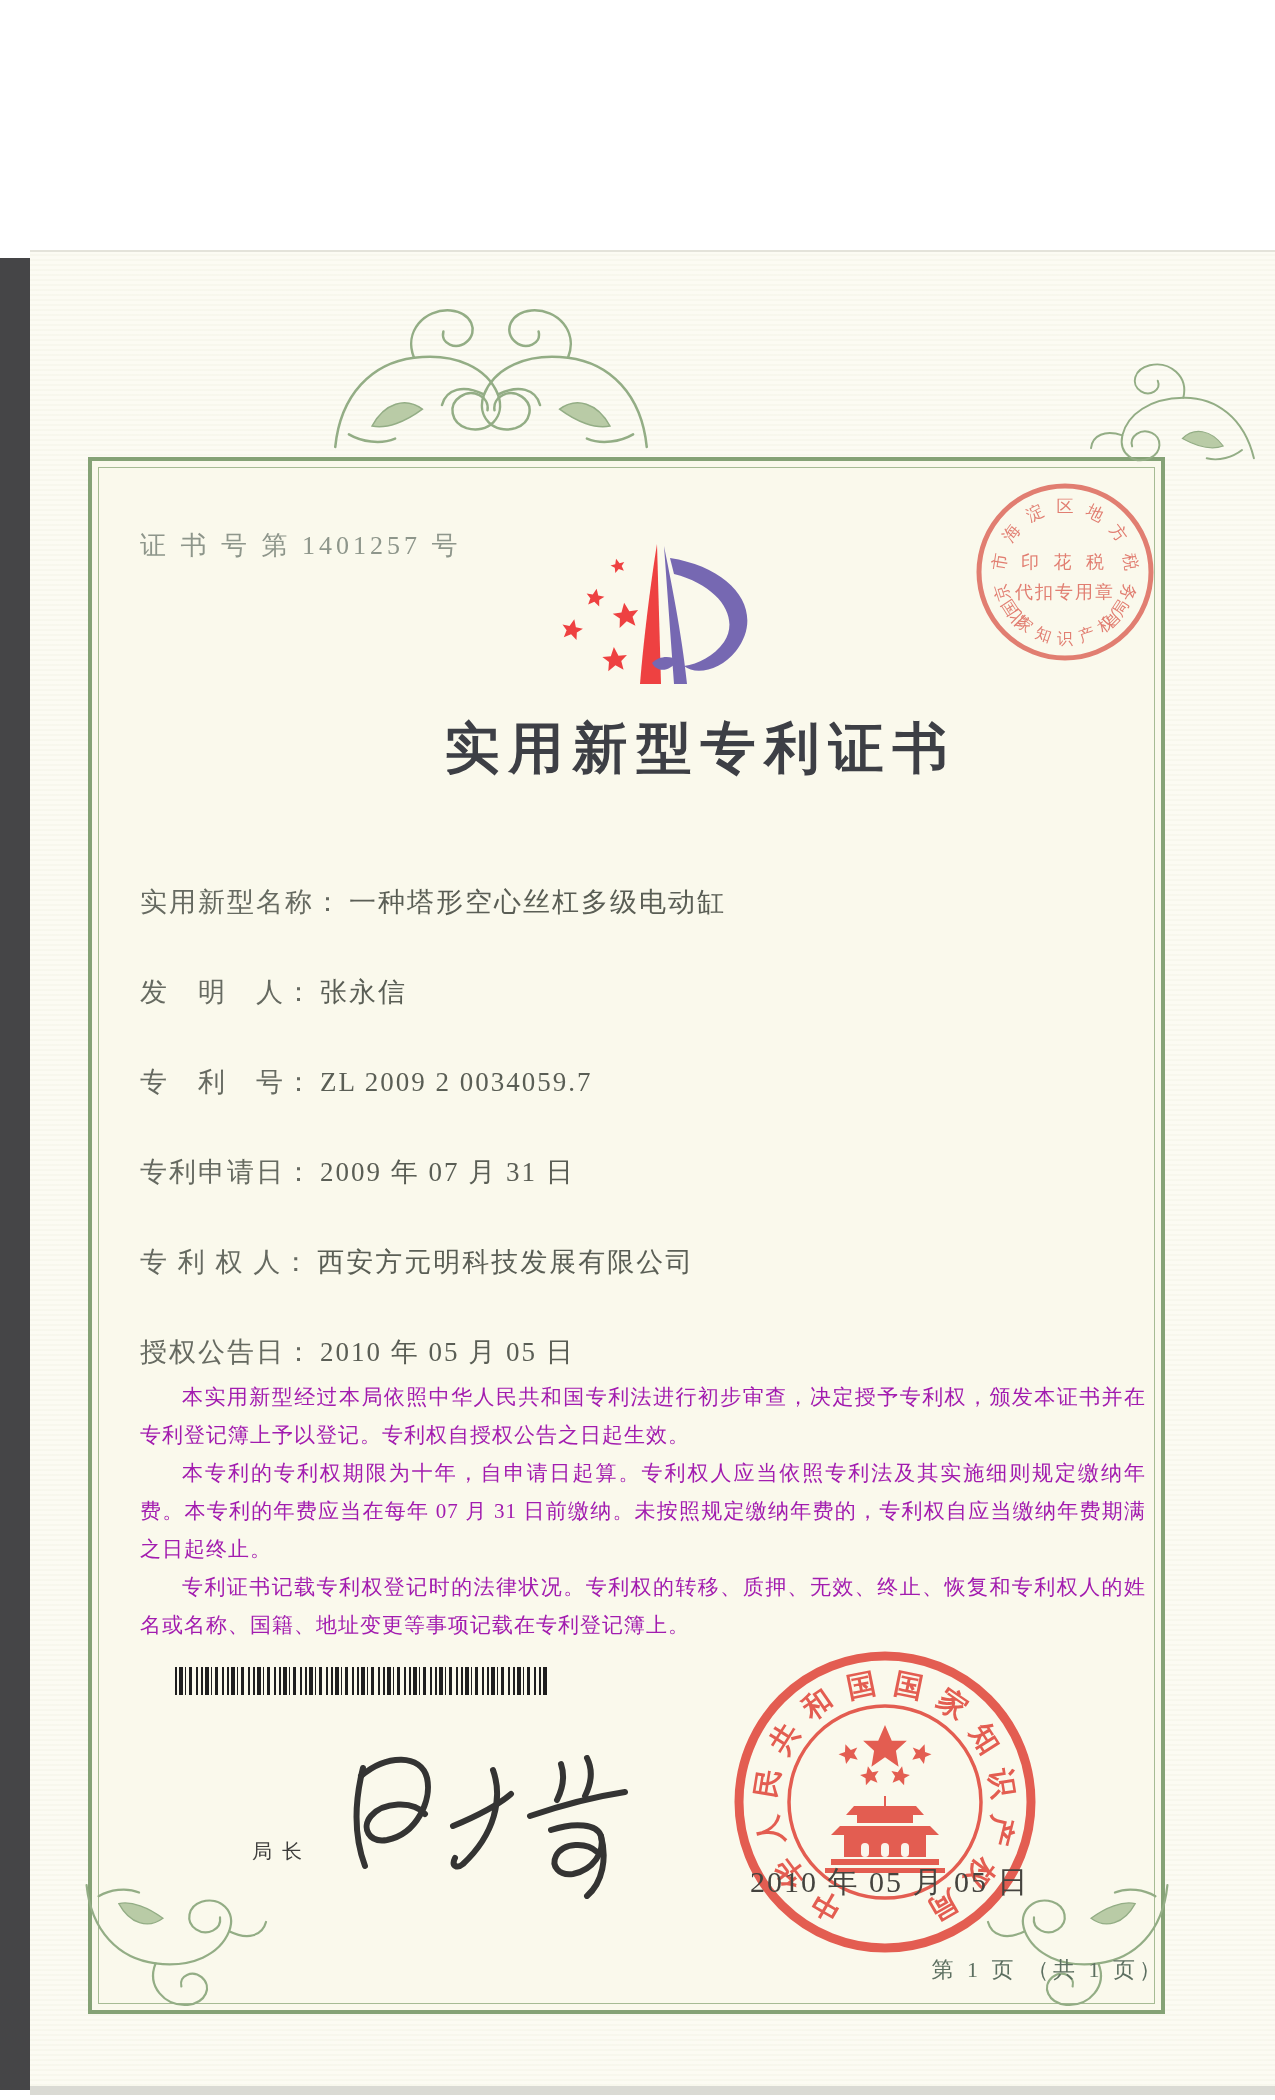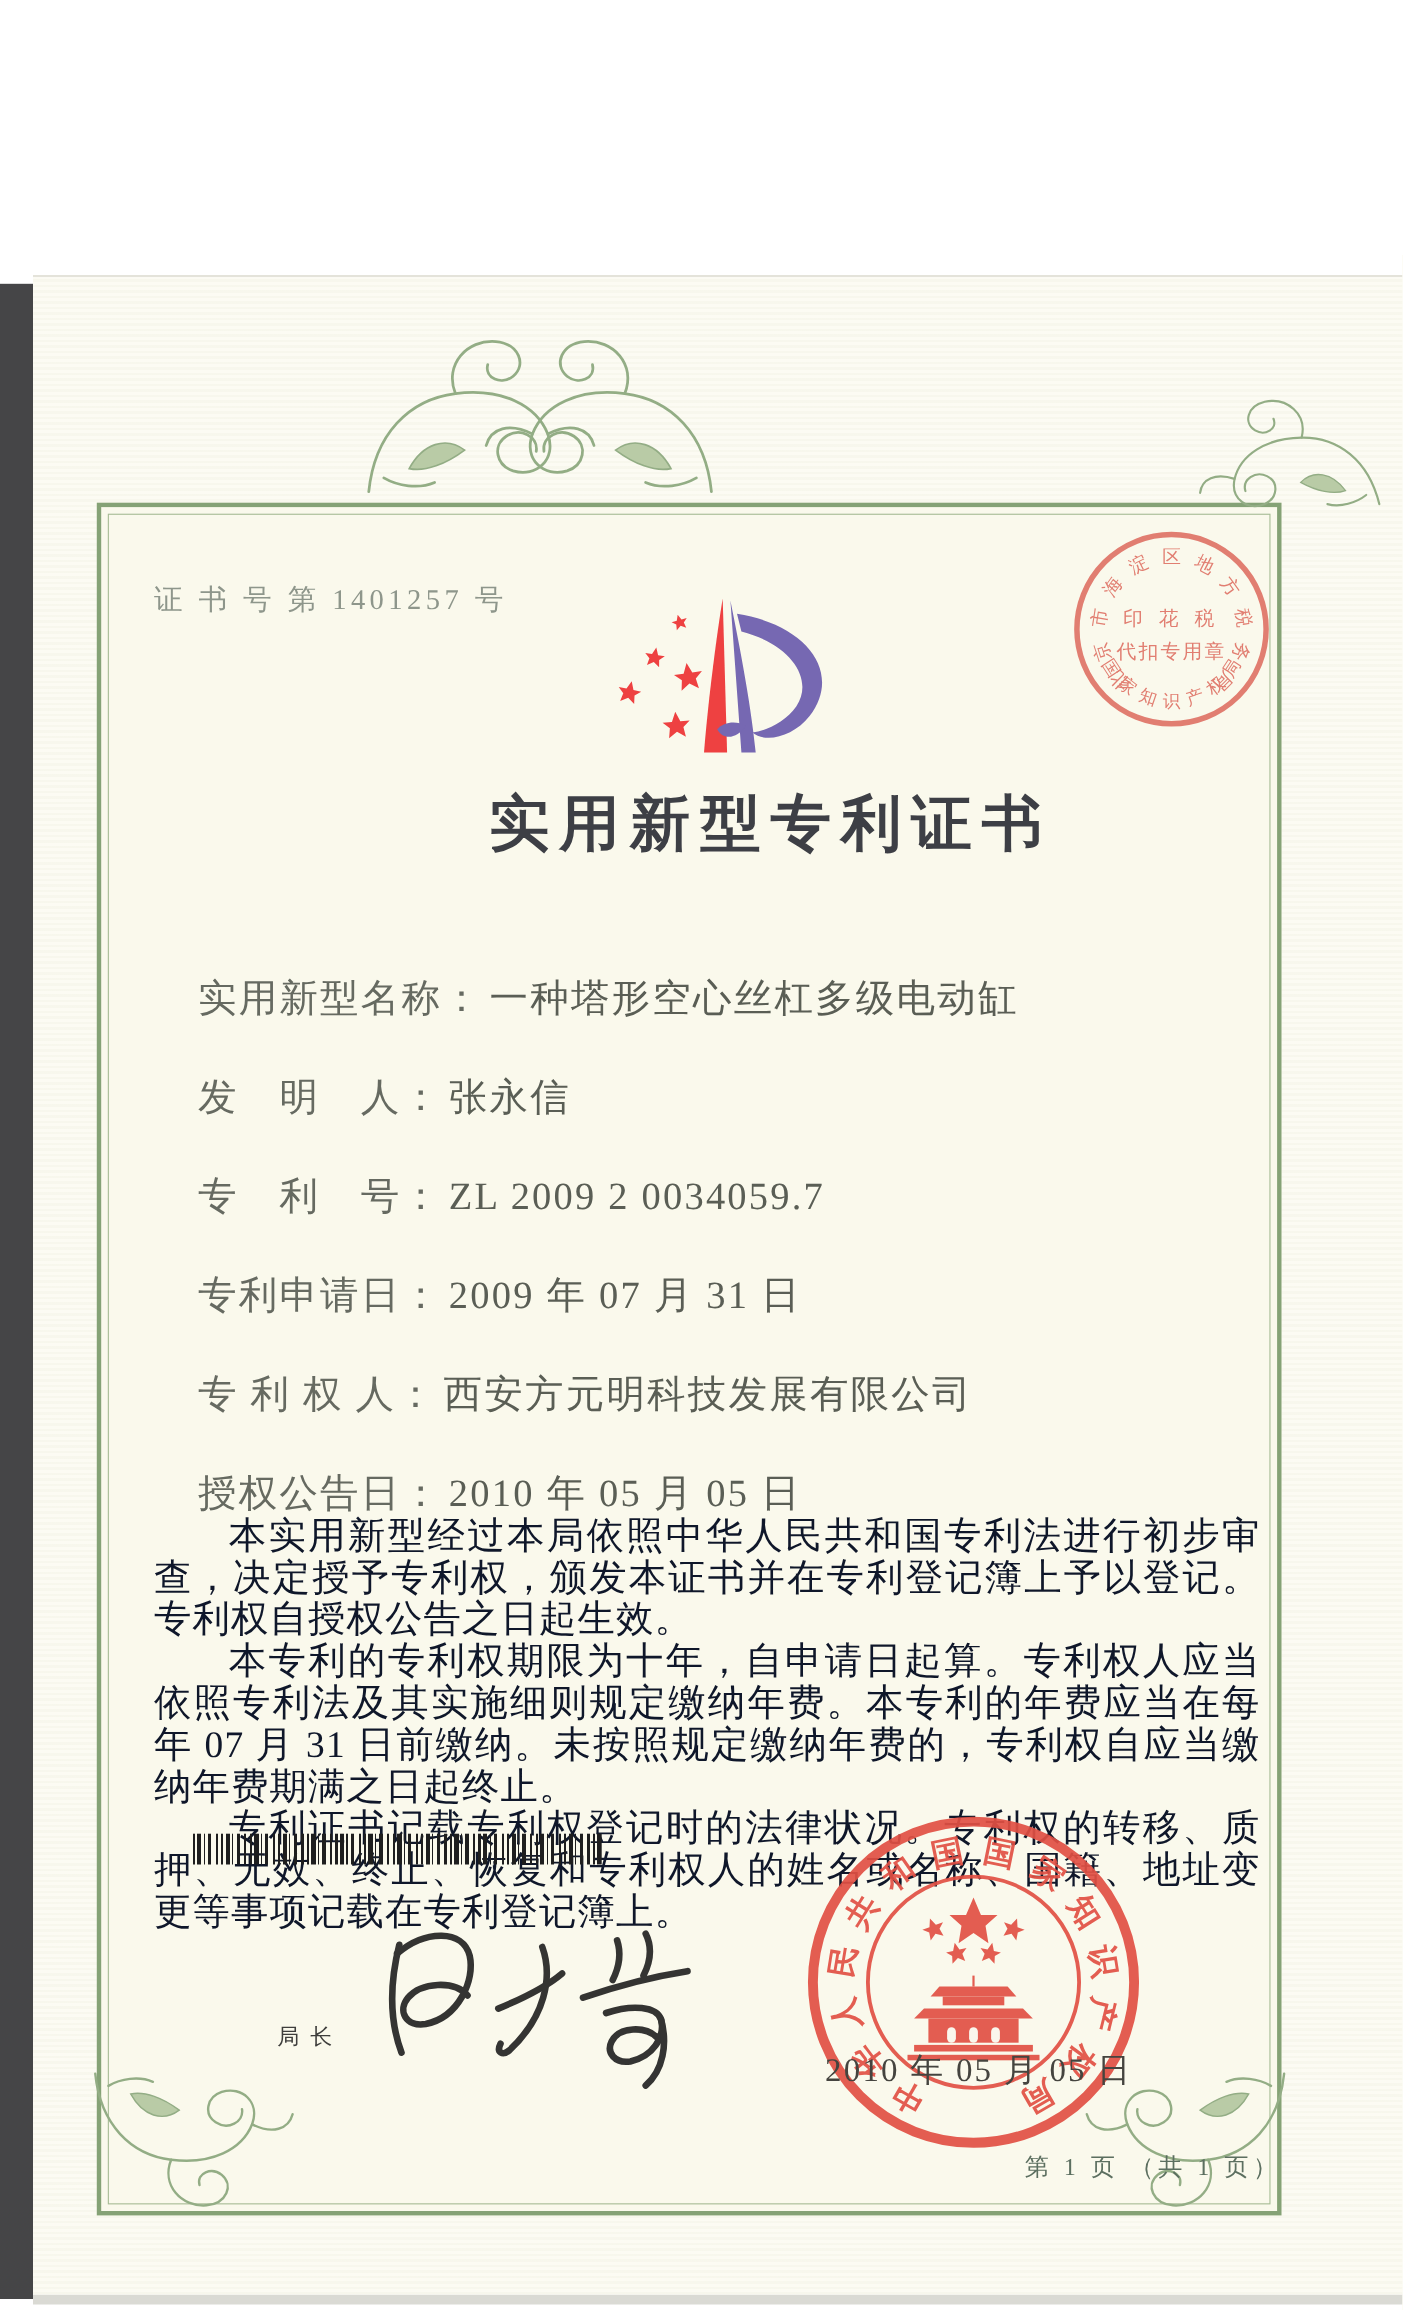--- a/index.html
+++ b/index.html
@@ -24,26 +24,26 @@
 
   .abs { position:absolute; z-index:4; }
 
   .cert-no { left:110px; top:276px; font-size:26px; color:#8e968b; letter-spacing:4px;text-align:center; }
 
   .logo-svg { left:508px; top:262px; width:245px; height:195px; }
 
   .title { left:58px; top:460px; width:1225px; text-align:center; font-size:55px; font-weight:600;
     color:#3d3f45; letter-spacing:9px; }
 
-  .field-row { left:110px; font-size:35px; color:#63675e; letter-spacing:2px; white-space:nowrap;margin-left:40px; }
+  .field-row { left:110px; font-size:27px; color:#63675e; letter-spacing:2px; white-space:nowrap; }
   .f-label { color:#666a61; }
   .f-value { color:#5a5e55; margin-left:6px; }
 
-  .body-text { left:110px; top:1126px; width:1006px; font-size:34px; line-height:38px;
-    color:#0f172a; text-align:justify; letter-spacing:1px; }
+  .body-text { left:110px; top:1126px; width:1006px; font-size:21px; line-height:38px;
+    color:#a21caf; text-align:justify; letter-spacing:1px; }
   .body-text p { text-indent:2em; }
 
   .barcode { left:145px; top:1415px; width:372px; height:28px;
     background:repeating-linear-gradient(90deg,
       #1e1e1e 0 2px, transparent 2px 4px,
       #1e1e1e 4px 8px, transparent 8px 10px,
       #1e1e1e 10px 11px, transparent 11px 14px,
       #1e1e1e 14px 17px, transparent 17px 21px,
       #1e1e1e 21px 23px, transparent 23px 26px); }
 

